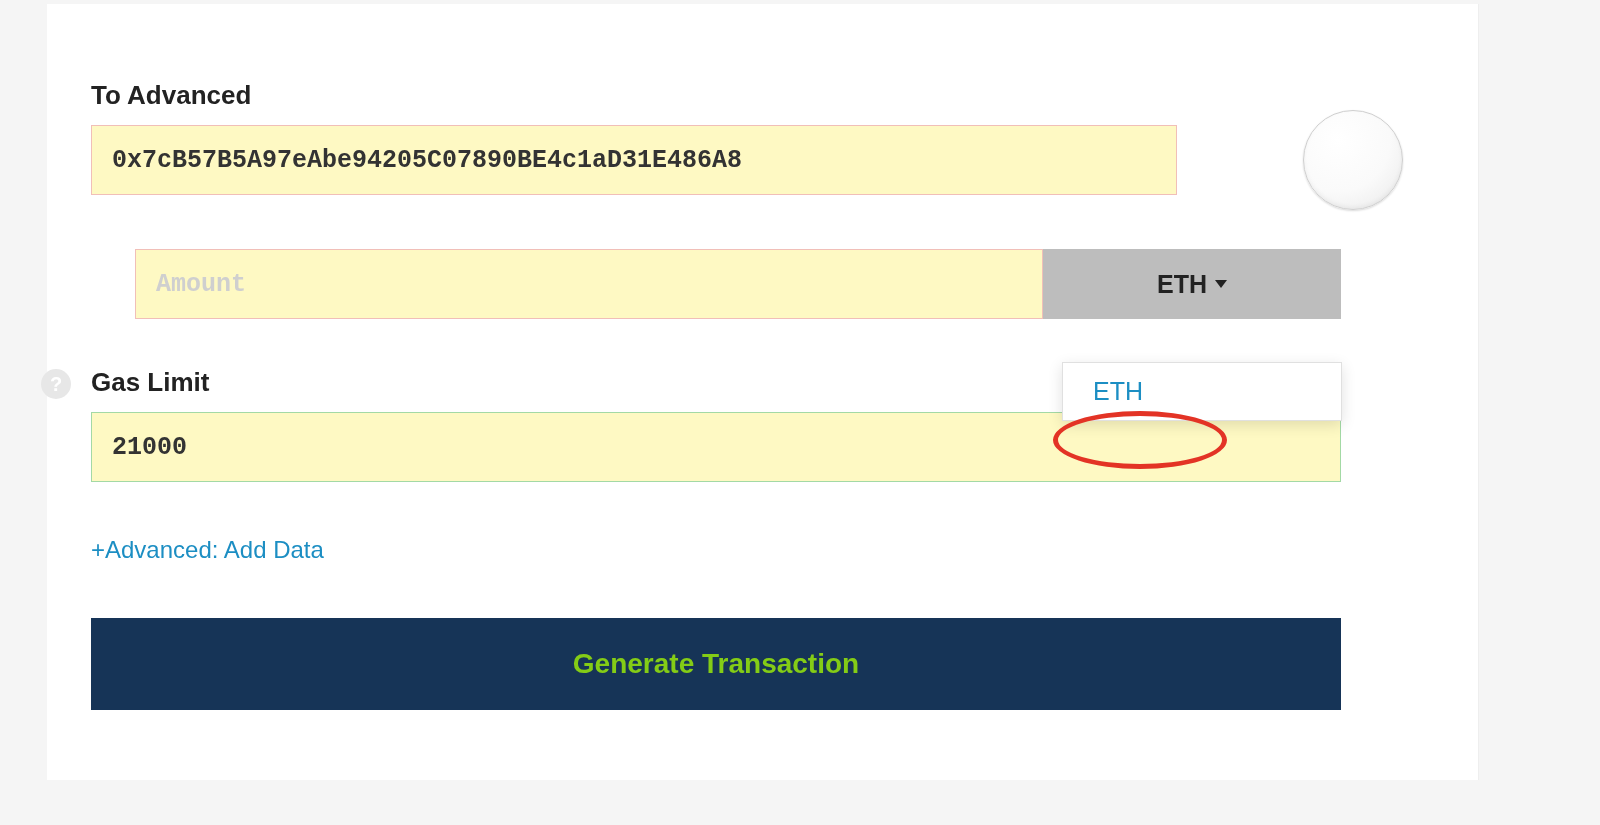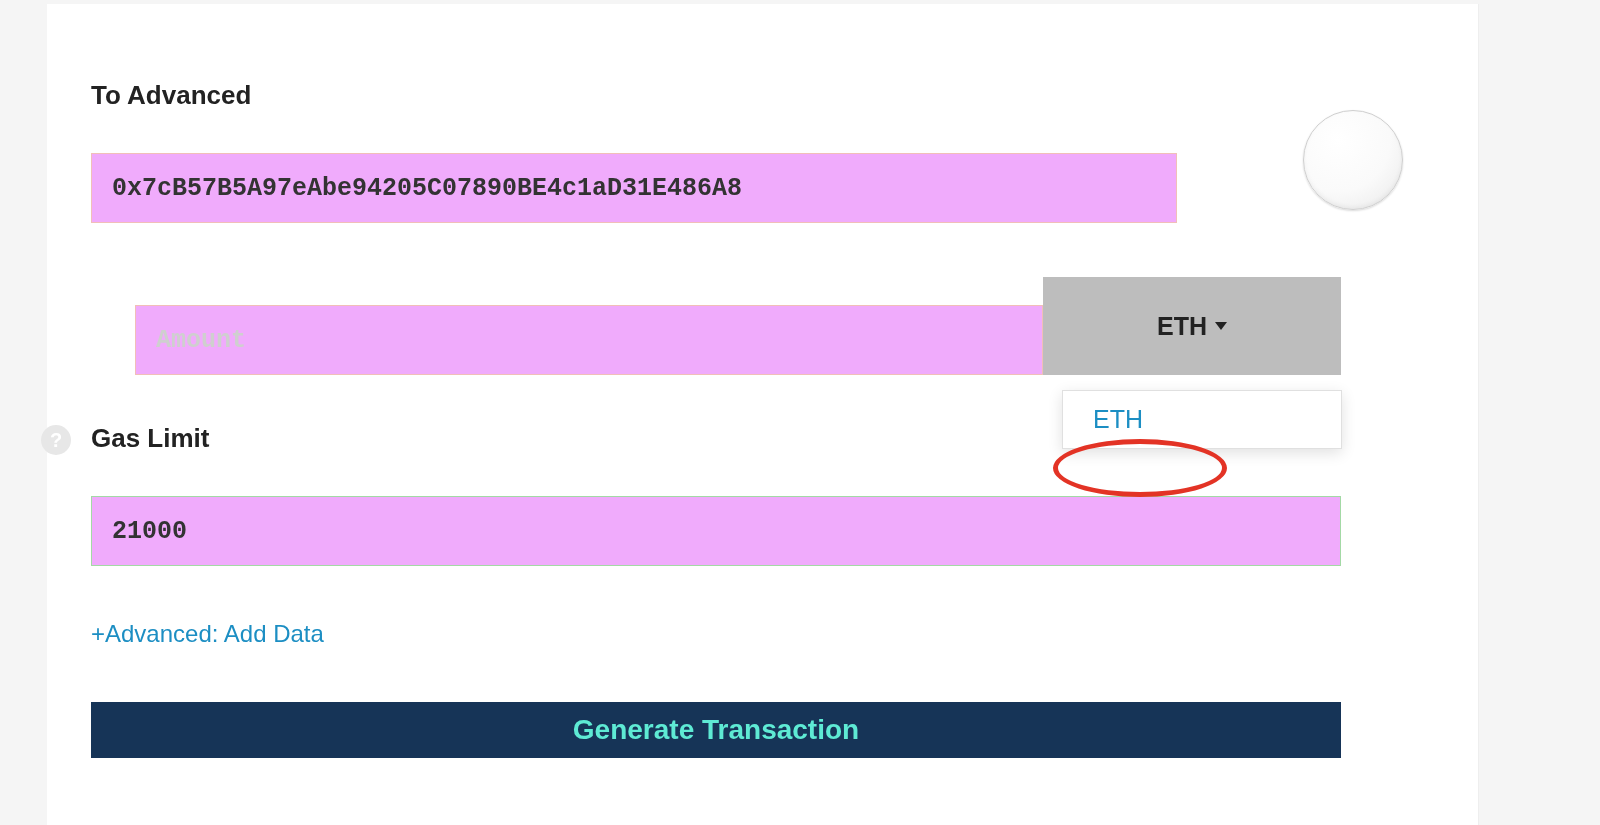--- a/index.html
+++ b/index.html
@@ -33,24 +33,23 @@
       margin-bottom: 14px;
     }
     .input {
       width: 100%;
       height: 70px;
       padding: 0 20px;
       font-size: 25px;
       font-family: 'Courier New', Courier, monospace;
       font-weight: 600;
       color: #333;
-      background: #f0abfc;
+      background: #fef9c3;
       border: 1px solid #d0d0d0;
       outline: none;
-      margin-top: 28px;
     }
     .input::placeholder { color: #cfcfcf; font-weight: 600; }
     .input.addr { border-color: #f1bfb8; }
     .to-wrap { width: 1086px; }
     .identicon {
       position: absolute;
       right: -62px;
       top: 30px;
       width: 100px;
       height: 100px;
@@ -104,23 +103,23 @@
       font-weight: 700;
       display: flex;
       align-items: center;
       justify-content: center;
     }
     .gas-input { border-color: #a3d9a5; }
     .advanced { margin-top: 42px; }
     .generate-btn {
       margin-top: 54px;
       width: 100%;
-      height: 56px;
+      height: 92px;
       background: #163457;
-      color: #5eead4;
+      color: #84cc16;
       font-size: 28px;
       font-weight: 600;
       border: none;
       cursor: pointer;
     }
     .dropdown {
       position: absolute;
       right: -1px;
       top: 113px;
       width: 280px;

